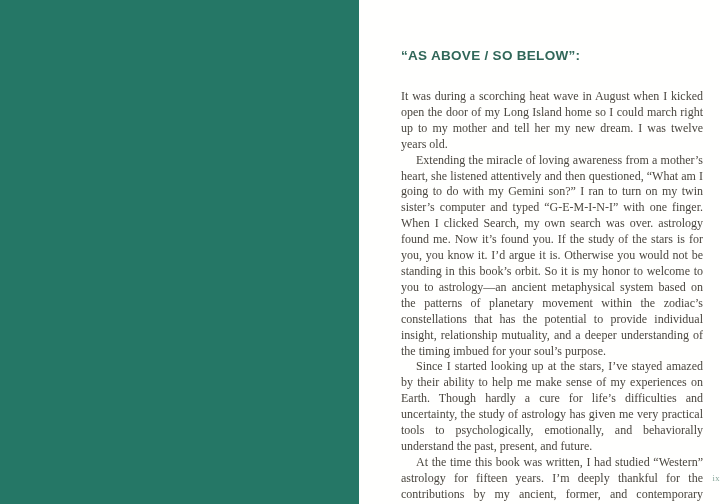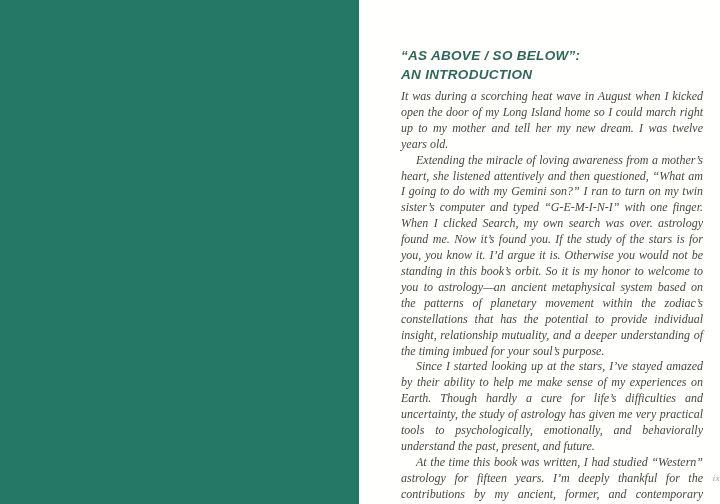--- a/index.html
+++ b/index.html
@@ -69,29 +69,28 @@
     width: 100%;
     text-align: right;
     font-size: 8.5px;
     letter-spacing: 0.5px;
     color: #85a598;
   }
 </style>
 </head>
 <body>
 
-<div class="spread" style="background: #0f766e; font-style: italic;">
+<div class="spread" style="background: #0f766e;">
 
   <div class="left-page" style="background: rgb(37, 119, 102);"></div>
 
   <div class="right-page">
 
     <h1 class="heading" style="color: rgb(49, 103, 89);">
       <span>“AS ABOVE / SO BELOW”:</span><br>
-      <span>AN INTRODUCTION</span>
     </h1>
 
     <div class="body-text" id="body-paragraphs" style="color: rgb(74, 70, 63);">
         <p class="">It was during a scorching heat wave in August when I kicked open the door of my Long Island home so I could march right up to my mother and tell her my new dream. I was twelve years old.</p>
         <p class="indent">Extending the miracle of loving awareness from a mother’s heart, she listened attentively and then questioned, “What am I going to do with my Gemini son?” I ran to turn on my twin sister’s computer and typed “G-E-M-I-N-I” with one finger. When I clicked Search, my own search was over. astrology found me. Now it’s found you. If the study of the stars is for you, you know it. I’d argue it is. Otherwise you would not be standing in this book’s orbit. So it is my honor to welcome to you to astrology—an ancient metaphysical system based on the patterns of planetary movement within the zodiac’s constellations that has the potential to provide individual insight, relationship mutuality, and a deeper understanding of the timing imbued for your soul’s purpose.</p>
         <p class="indent">Since I started looking up at the stars, I’ve stayed amazed by their ability to help me make sense of my experiences on Earth. Though hardly a cure for life’s difficulties and uncertainty, the study of astrology has given me very practical tools to psychologically, emotionally, and behaviorally understand the past, present, and future.</p>
         <p class="indent">At the time this book was written, I had studied “Western” astrology for fifteen years. I’m deeply thankful for the contributions by my ancient, former, and contemporary colleagues in this ability</p>
       </div>
 
     <div class="folio" style="color: rgb(133, 165, 152);">ix</div>

